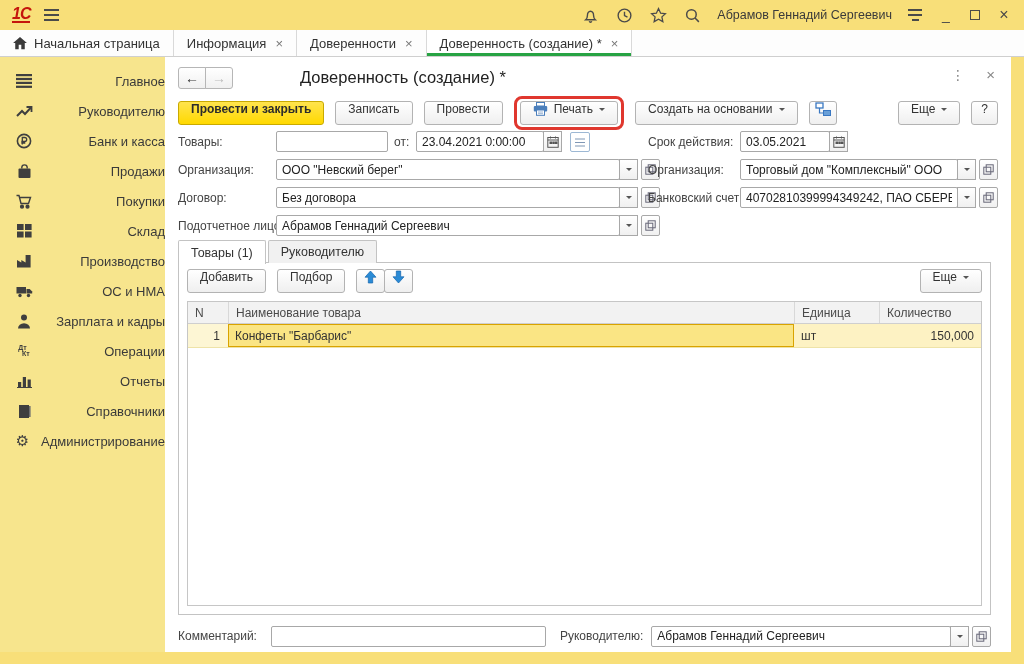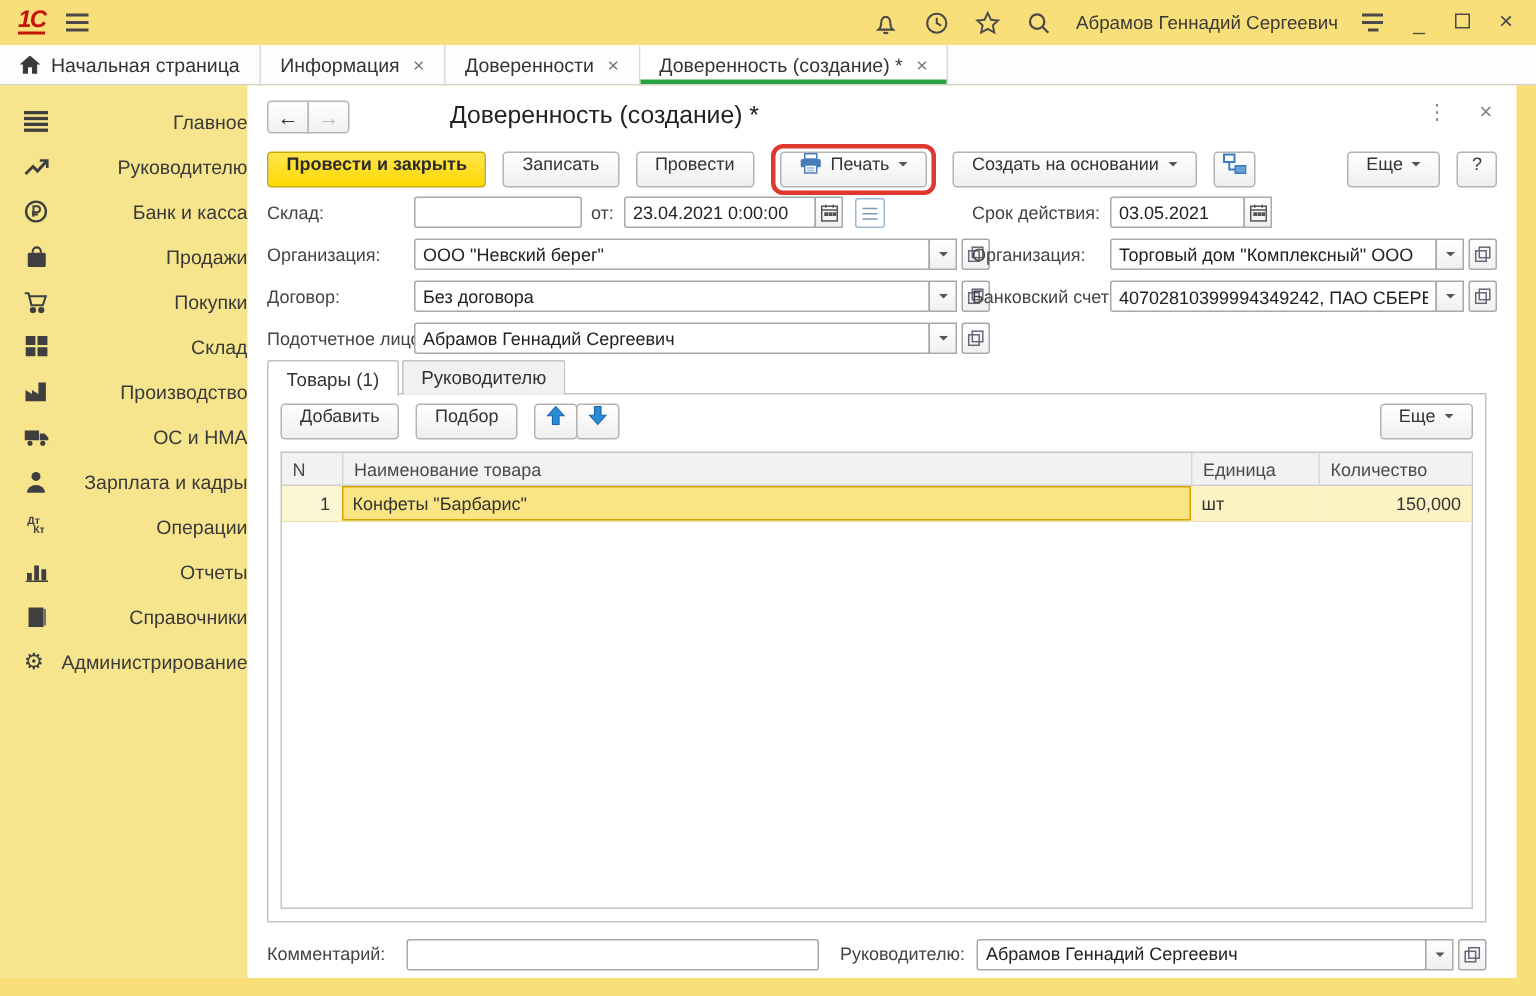--- a/index.html
+++ b/index.html
@@ -346,21 +346,21 @@
         <span class="btn">
           <span>Еще</span>
           <span class="caret"></span>
         </span>
         <span class="btn square" style="padding:0 9px;">
           <span>?</span>
         </span>
       </div>
 
       <div class="frow r1">
-        <span class="lbl" style="left:0">Склад:</span>
+        <span class="lbl" style="left:0">Товары:</span>
         <span class="fgrp" style="left:98px;width:112px;">
           <input class="tinput" value="" style="">
         </span>
         <span class="lbl" style="left:216px">от:</span>
         <span class="fgrp" style="left:238px;width:146px;">
           <input class="tinput" value="23.04.2021 0:00:00" style="">
           <span class="sq">
             <svg width="12" height="12" viewBox="0 0 12 12" fill="none" stroke="#555">
                 <rect x="0.8" y="1.5" width="10.4" height="9.8"></rect>
                 <line x1="0.8" y1="4" x2="11.2" y2="4"></line>

